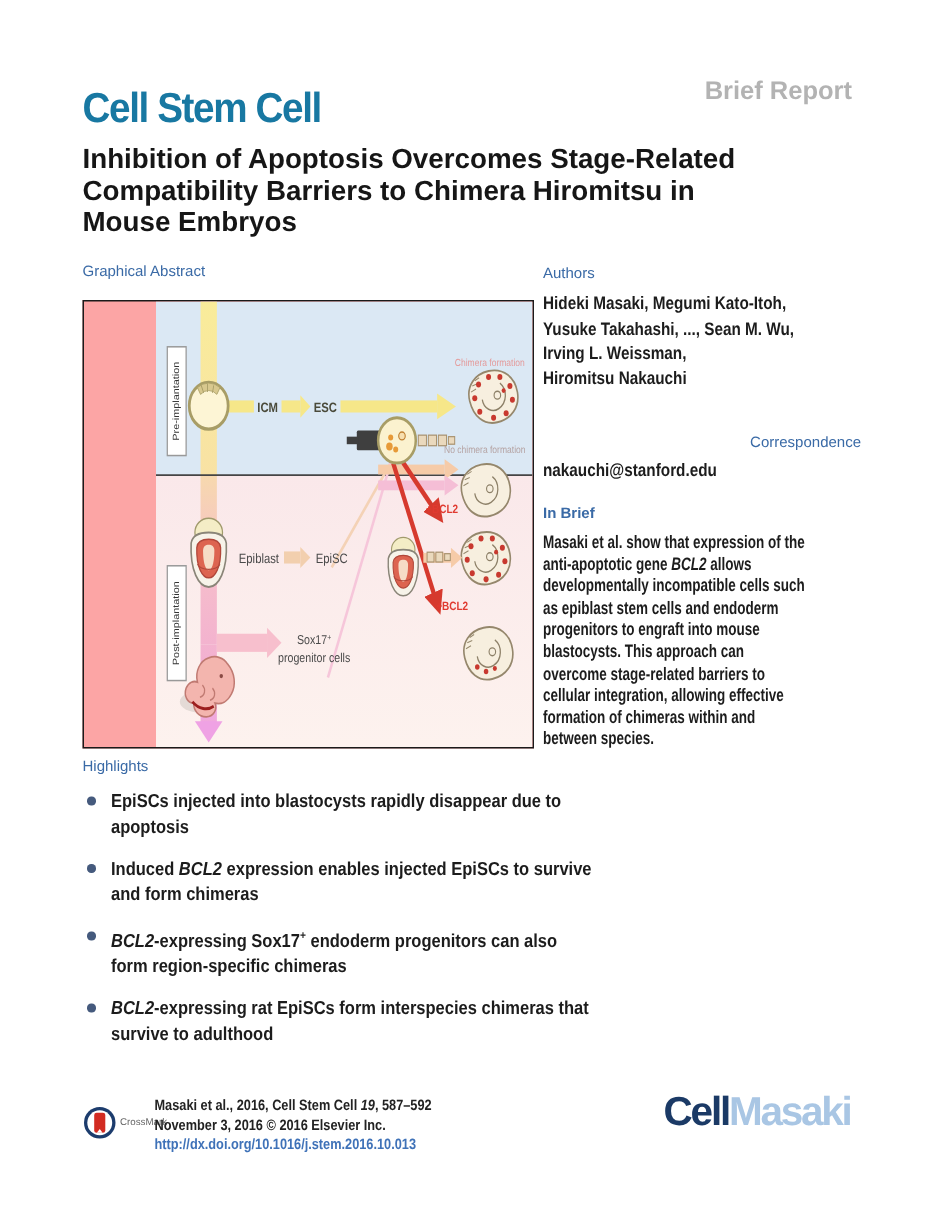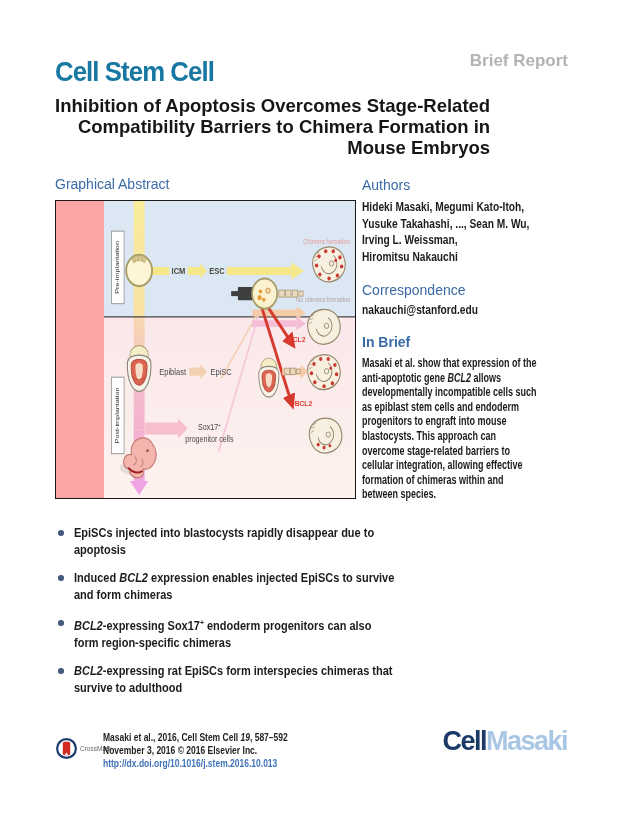--- a/index.html
+++ b/index.html
@@ -6,42 +6,42 @@
   html,body { background:#fff; }
   body { font-family:"Liberation Sans", sans-serif; }
   #page {
     position:relative; width:628px; height:816px; background:#ffffff;
     overflow:hidden; margin:0 auto;
   }
   
   .badge { position:absolute; top:51px; right:60px; font-size:17px; font-weight:bold; color:#b3b3b3;margin-left:44px; }
   .logo  { position:absolute; top:56px; left:55px; font-size:28px; font-weight:bold; color:#1878a2;
            letter-spacing:-1px; transform:scaleX(0.92); transform-origin:left top; white-space:nowrap; }
-  .title { position:absolute; top:95px; left:55px; color:#161616; font-weight:bold; font-size:18.5px; line-height:21px;text-align:right; }
+  .title { position:absolute; top:95px; left:55px; color:#161616; font-weight:bold; font-size:18.5px; line-height:21px; }
   .title div { white-space:nowrap; }
   
-  .sec-h { font-size:14px; color:#3a6aa6; }
+  .sec-h { font-size:10px; color:#3a6aa6; }
   
   .ga-h { position:absolute; top:176px; left:55px; }
   .fig-box { position:absolute; top:200px; left:55px; width:301px; height:299px;
              border:1.6px solid #1a1a1a; background:#fca5a5;padding-left:48px; }
   .fig-box svg { display:block; width:100%; height:100%; }
   .fig-box text { font-family:"Liberation Sans", sans-serif; }
   
   .rcol { position:absolute; left:362px; top:177px; width:212px; }
   .cnd  { transform-origin:left top; }
   .authors-block { margin-top:6px; transform:scaleX(0.85); font-size:12px; font-weight:bold; color:#1c1c1c; line-height:16.5px; white-space:nowrap; }
-  .corr-h { margin-top:17px; }
+  .corr-h { margin-top:30px;text-align:right; }
   .email { margin-top:5px; transform:scaleX(0.85); font-size:12px; font-weight:bold; color:#1c1c1c; white-space:nowrap; }
   .brief-h { margin-top:17px;font-weight:bold; }
   .brief-body { margin-top:6px; transform:scaleX(0.75); font-size:12px; font-weight:bold; color:#1c1c1c; line-height:14.6px; }
   .brief-body div { white-space:nowrap; }
   
   .hl { position:absolute; left:55px; top:506px; width:520px; }
-  .hl-items { margin-top:19px; display:flex; flex-direction:column; gap:12px; }
+  .hl-items { margin-top:9px; display:flex; flex-direction:column; gap:12px; }
   .hl-item { display:flex; }
   .hl-dot { width:5.5px; height:5.5px; border-radius:50%; background:#455a7d; margin:5px 10px 0 3px; flex:0 0 auto; }
   .hl-text { transform:scaleX(0.88); transform-origin:left top; font-size:12.5px; font-weight:bold; color:#1c1c1c; line-height:16.5px; }
   .hl-text div { white-space:nowrap; }
   .it { font-style:italic; }
   .sup { vertical-align:super; font-size:0.62em; }
   
   .crossmark { position:absolute; left:55px; top:737px; display:flex; align-items:center; }
   .crossmark .cm-label { font-size:6.5px; color:#666; margin-left:2px; }
   .citation { position:absolute; left:103px; top:731px; transform:scaleX(0.85); transform-origin:left top;
@@ -55,21 +55,21 @@
 </style>
 </head>
 <body>
 
 <div id="page">
 
   <div class="badge">Brief Report</div>
   <div class="logo">Cell Stem Cell</div>
   <div class="title">
     <div>Inhibition of Apoptosis Overcomes Stage-Related</div>
-    <div>Compatibility Barriers to Chimera Formation in</div>
+    <div>Compatibility Barriers to Chimera Hiromitsu in</div>
     <div>Mouse Embryos</div>
   </div>
 
   <div class="sec-h ga-h">Graphical Abstract</div>
 
   <div class="fig-box">
     <svg viewBox="0 0 300 295" preserveAspectRatio="none">
       <defs>
         <linearGradient id="gBand1" x1="0" y1="0" x2="0" y2="1">
           <stop offset="0" stop-color="#f9ec9a"></stop>
@@ -255,20 +255,21 @@
       <div><span>progenitors to engraft into mouse</span></div>
       <div><span>blastocysts. This approach can</span></div>
       <div><span>overcome stage-related barriers to</span></div>
       <div><span>cellular integration, allowing effective</span></div>
       <div><span>formation of chimeras within and</span></div>
       <div><span>between species.</span></div>
     </div>
   </div>
 
   <div class="hl">
+    <div class="sec-h">Highlights</div>
     <div class="hl-items">
       <div class="hl-item">
         <div class="hl-dot"></div>
         <div class="hl-text">
           <div><span>EpiSCs injected into blastocysts rapidly disappear due to</span></div>
           <div><span>apoptosis</span></div>
         </div>
       </div>
       <div class="hl-item">
         <div class="hl-dot"></div>

